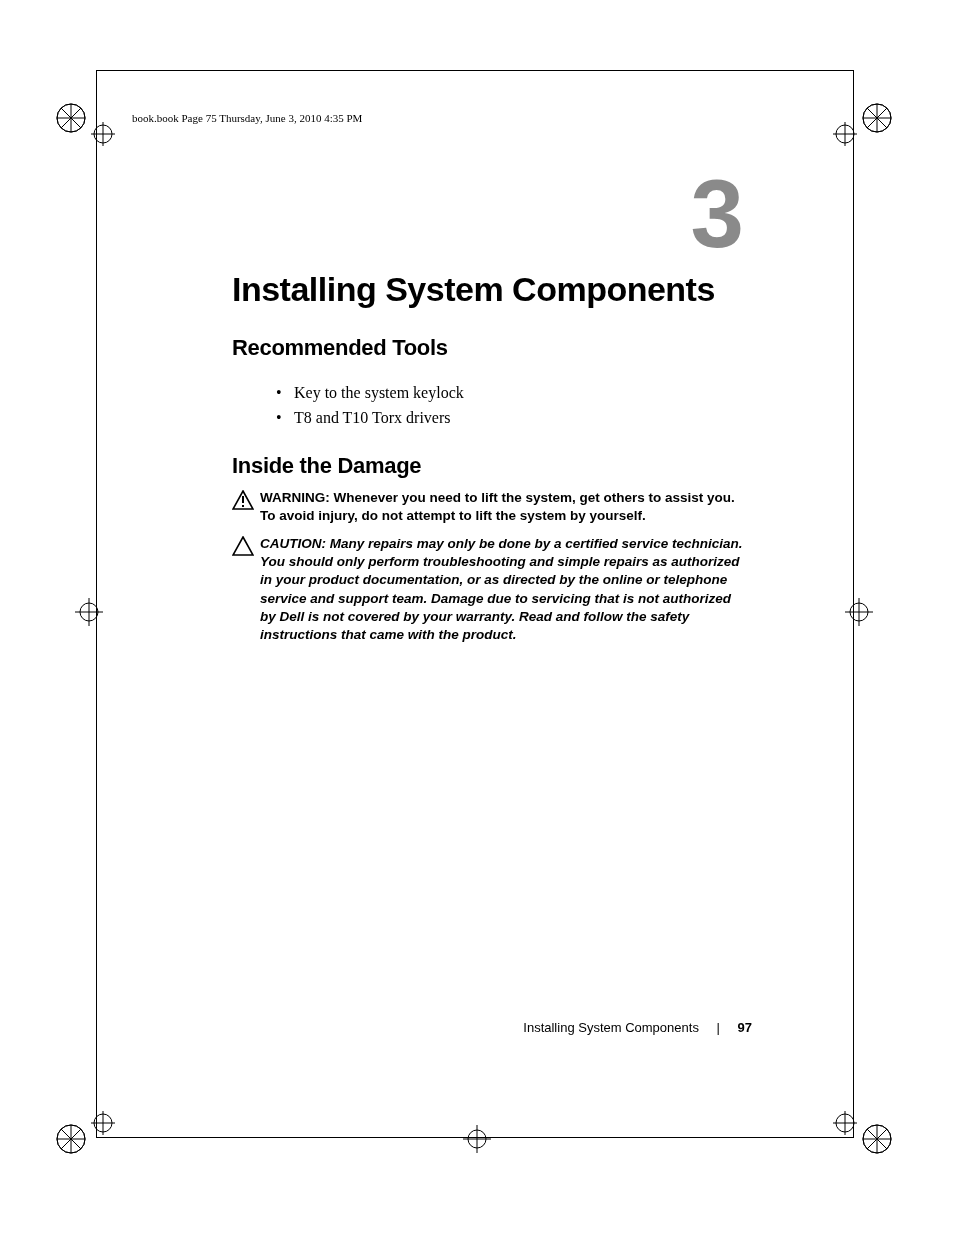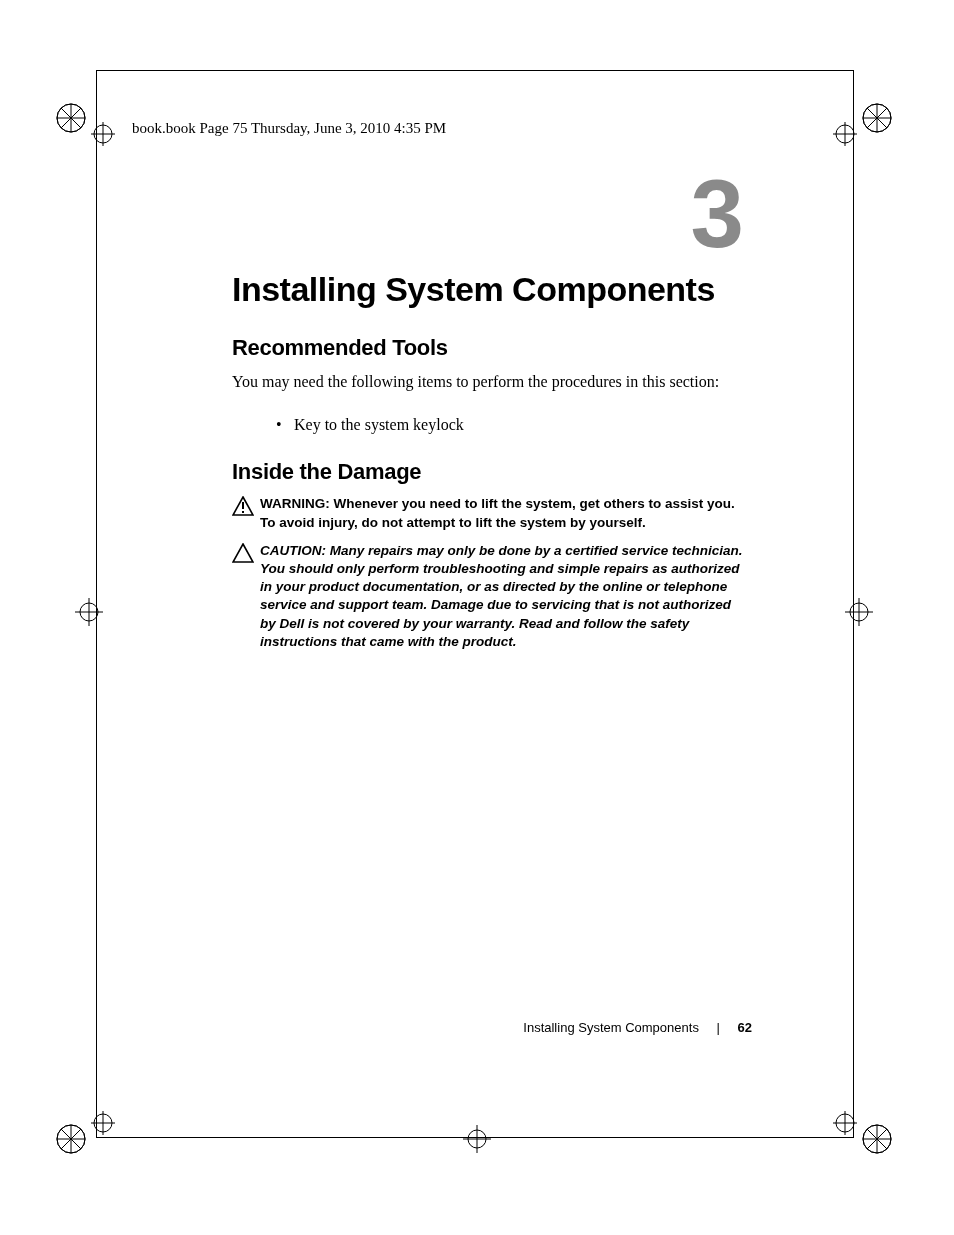--- a/index.html
+++ b/index.html
@@ -22,23 +22,23 @@
     box-sizing: border-box;
   }
   .cropframe::before, .cropframe::after {
     content: "";
     position: absolute;
     background: #000;
   }
   .header-line {
     position: absolute;
     font-family: Georgia, serif;
-    font-size: 15px;
+    font-size: 11px;
     left: 132px;
-    top: 120px;
+    top: 112px;
     white-space: nowrap;
   }
   .content {
     position: absolute;
     left: 232px;
     top: 176px;
     width: 516px;
   }
   .chapter-num {
     font-family: Arial, Helvetica, sans-serif;
@@ -142,23 +142,23 @@
 
 <div class="cropframe"></div>
 
 <div class="header-line">book.book  Page 75  Thursday, June 3, 2010  4:35 PM</div>
 
 <div class="content">
   <div class="chapter-num">3</div>
   <h1 class="h1">Installing System Components</h1>
 
   <h2 class="h2">Recommended Tools</h2>
-  <p class="body">You may need the following items to perform the procedures in this section:</p>
   <ul class="tools">
     <li>Key to the system keylock</li>
+    <li>T8 and T10 Torx drivers</li>
   </ul>
 
   <h2 class="h2">Inside the Damage</h2>
 
   <div class="adm">
     <div class="icon">
       <svg width="22" height="20" viewBox="0 0 22 20">
         <polygon points="11,1 21,19 1,19" fill="none" stroke="#000" stroke-width="1.6"></polygon>
         <rect x="10" y="6" width="2" height="7" fill="#000"></rect>
         <rect x="10" y="15" width="2" height="2" fill="#000"></rect>
@@ -180,21 +180,21 @@
       <span class="label">CAUTION:</span>
       <span>Many repairs may only be done by a certified service technician. You should only perform troubleshooting and simple repairs as authorized in your product documentation, or as directed by the online or telephone service and support team. Damage due to servicing that is not authorized by Dell is not covered by your warranty. Read and follow the safety instructions that came with the product.</span>
     </div>
   </div>
 
 </div>
 
 <div class="footer">
   <span>Installing System Components</span>
   <span class="sep">|</span>
-  <span class="pn">62</span>
+  <span class="pn">97</span>
 </div>
 
 <div class="reg tl">
     <svg width="72" height="72">
       <g stroke="#000" stroke-width="1" fill="none">
         <circle cx="18" cy="36" r="14" fill="#fff"></circle>
         <circle cx="18" cy="36" r="14"></circle>
         <path d="M18 22v28M4 36h28"></path>
         <g transform="translate(18,36)">
           <path d="M-10 -10 L10 10 M-10 10 L10 -10"></path>

